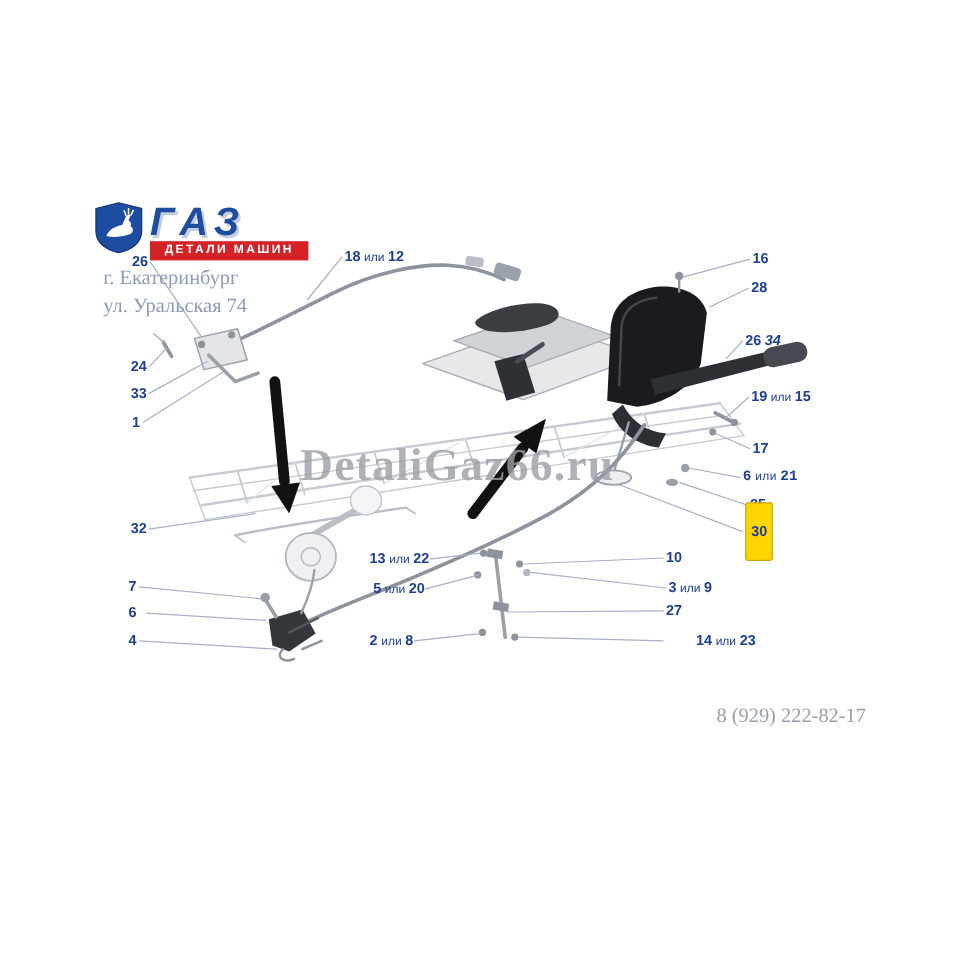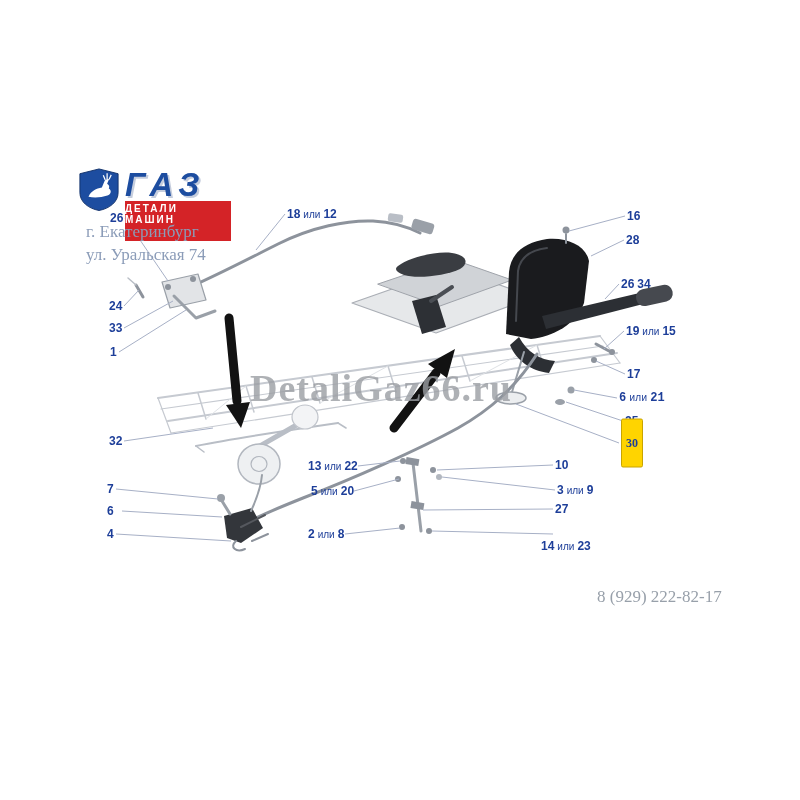--- a/index.html
+++ b/index.html
@@ -7,29 +7,29 @@
   body{position:relative;background:#ffffff;font-family:"Liberation Sans",sans-serif;overflow:hidden;}
   #diagram{position:absolute;left:0;top:0;z-index:1;}
   .watermark{position:absolute;left:250px;top:366px;z-index:4;font-family:"Liberation Serif",serif;
              font-weight:bold;font-size:38px;color:var(--watermark-gray);opacity:.8;letter-spacing:1px;}
   #leader-lines{position:absolute;left:0;top:0;z-index:5;}
   #leader-lines line{stroke:var(--leader-line);stroke-width:1;}
   #callout-layer{position:absolute;inset:0;z-index:6;}
   .callout{position:absolute;transform:translateY(-50%);color:var(--callout-text);
            font-size:12px;font-weight:bold;white-space:nowrap;line-height:1.25;}
   .callout .sep{font-size:10px;font-weight:normal;padding:0 3px;}
-  .callout .num.joined{margin-left:3px;}
+  .callout .num.joined{margin-left:3px;font-style:italic;}
   .callout.highlight{background:var(--highlight-bg);border:1px solid var(--highlight-border);
-                     border-radius:2px;padding:16px 4px;font-family:Liberation Serif, serif;}
+                     border-radius:2px;padding:16px 4px;}
   .logo{position:absolute;left:78px;top:166px;z-index:7;display:flex;align-items:flex-start;gap:5px;}
   .emblem{color:var(--logo-blue);}
   .logo-gaz{font-weight:bold;font-style:italic;font-size:33px;line-height:38px;letter-spacing:6px;
             color:var(--logo-blue);text-shadow:2px 2px 0 rgba(25,55,120,.25);}
-  .logo-banner{margin-top:-3px;width:106px;background:var(--banner-red);color:#fff;font-size:10px;
-               font-weight:bold;letter-spacing:2px;text-align:left;padding:2px 0 16px;}
+  .logo-banner{margin-top:-3px;width:132px;background:var(--banner-red);color:#fff;font-size:10px;
+               font-weight:bold;letter-spacing:2px;text-align:center;padding:2px 0 3px;}
   .address{position:absolute;left:86px;top:220px;z-index:7;font-family:"Liberation Serif",serif;
            font-size:17px;line-height:23px;color:var(--address-gray);}
   .phones{position:absolute;left:597px;top:584px;z-index:7;font-family:"Liberation Serif",serif;
           font-size:17px;line-height:25px;color:var(--phone-gray);}
 </style>
 </head>
 <body>
 
 <svg id="diagram" width="800" height="800" viewBox="0 0 800 800">
   <g fill="none" stroke-linecap="round" stroke-linejoin="round">
@@ -164,21 +164,21 @@
     <div class="callout highlight" style="left: 621px; top: 443px;"><span class="num">30</span></div>
     <div class="callout" style="left: 109px; top: 441px;"><span class="num">32</span></div>
     <div class="callout" style="left: 308px; top: 466px;"><span class="num">13</span><span class="sep">или</span><span class="num">22</span></div>
     <div class="callout" style="left: 555px; top: 465px;"><span class="num">10</span></div>
     <div class="callout" style="left: 311px; top: 491px;"><span class="num">5</span><span class="sep">или</span><span class="num">20</span></div>
     <div class="callout" style="left: 557px; top: 490px;"><span class="num">3</span><span class="sep">или</span><span class="num">9</span></div>
     <div class="callout" style="left: 107px; top: 489px;"><span class="num">7</span></div>
     <div class="callout" style="left: 555px; top: 509px;"><span class="num">27</span></div>
     <div class="callout" style="left: 107px; top: 511px;"><span class="num">6</span></div>
     <div class="callout" style="left: 308px; top: 534px;"><span class="num">2</span><span class="sep">или</span><span class="num">8</span></div>
-    <div class="callout" style="left: 541px; top: 534px; margin-top: 12px;"><span class="num">14</span><span class="sep">или</span><span class="num">23</span></div>
+    <div class="callout" style="left: 580px; top: 534px;"><span class="num">14</span><span class="sep">или</span><span class="num">23</span></div>
     <div class="callout" style="left: 107px; top: 534px;"><span class="num">4</span></div>
   </div>
 
 <div class="logo">
   <svg class="emblem" width="42" height="46" viewBox="0 0 44 46">
     <path d="M2,7 L22,2 L42,7 L42,27 C42,36.5 33,43.5 22,45.5 C11,43.5 2,36.5 2,27 Z" fill="currentColor" stroke="#12316b" stroke-width="1"></path>
     <path d="M11,31 C14,25 19,22.5 25,21.5 L27.5,15.5 C28.5,13 30.5,12 32.5,12.8 L30.5,17.5 C32.5,18.5 33.3,20.5 32.3,22.5 C35.5,24.5 34.8,28.5 30.8,29.8 C24.5,31.8 17,32.5 11,31 Z" fill="#ffffff"></path>
     <path d="M28.5,13.5 L26.5,8.5 M30.5,12.5 L30.5,6.5 M32.5,13 L34.8,8.2" stroke="#ffffff" stroke-width="1.3" fill="none"></path>
   </svg>
   <div class="logo-right">

